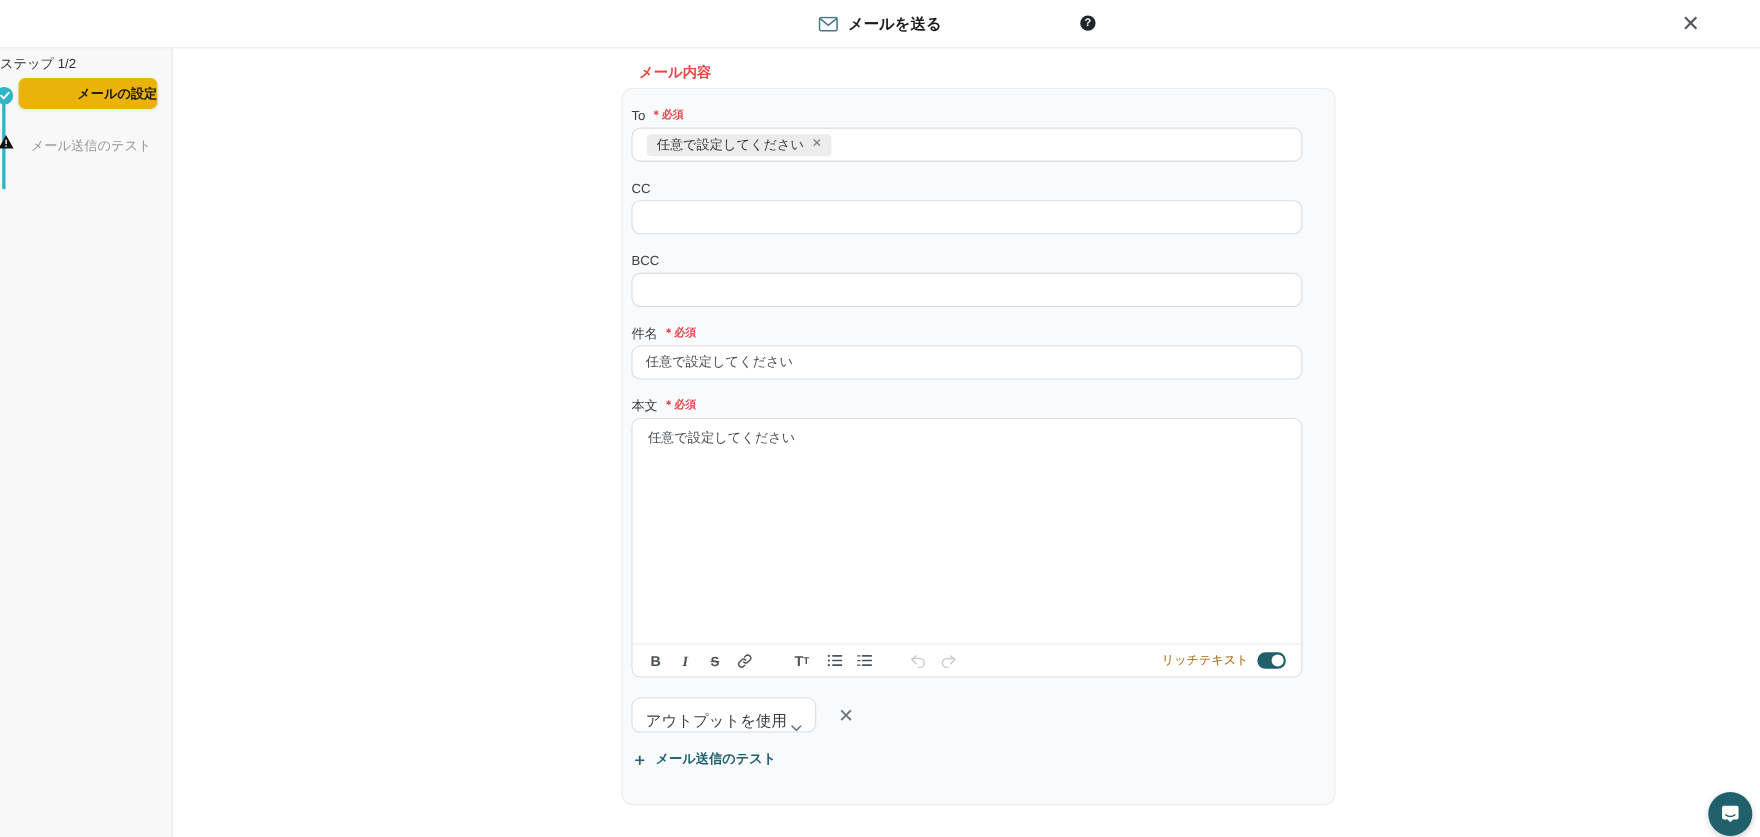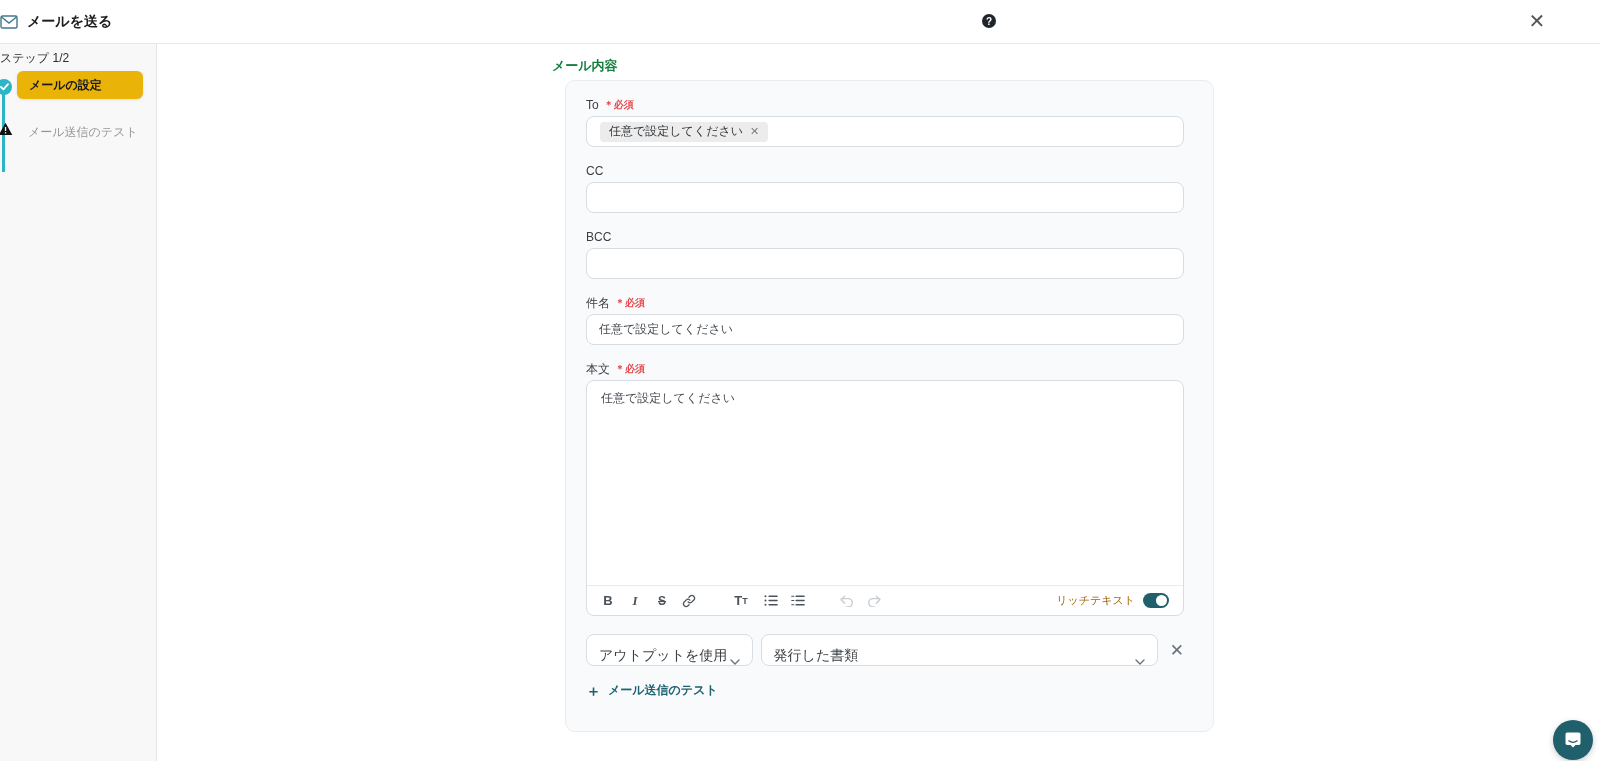--- a/index.html
+++ b/index.html
@@ -4,46 +4,46 @@
 <style>
   * { margin:0; padding:0; box-sizing:border-box; }
   html,body { width:1600px; height:761px; overflow:hidden; background:#fff;
     font-family:"Liberation Sans","DejaVu Sans",sans-serif; }
   :root { --accent:#2BB5C6; --accent-dark:#20606C; --red:#E5484D; --border:#D8DDE2; --card-border:#ECECEC; }
 
   
   .header { position:absolute; left:0; top:0; width:1600px; height:44px; background:#fff;
     border-bottom:1px solid #E8E8E8; z-index:5; }
   .header-title-wrap { position:absolute; left:0; right:0; top:0; height:44px; display:flex;
-    align-items:center; gap:9px; }
+    align-items:center; justify-content:center; gap:9px; }
   .header-title { font-size:14px; font-weight:bold; color:#1E1E1E; }
   .help-btn { position:absolute; left:982px; top:14px; width:14px; height:14px; border-radius:50%;
     background:#20242B; color:#fff; font-size:10px; font-weight:bold; display:flex;
     align-items:center; justify-content:center; cursor:pointer; }
   .close-btn { position:absolute; right:50px; top:8px; width:26px; height:26px; display:flex;
     align-items:center; justify-content:center; font-size:20px; color:#52575C; cursor:pointer; }
 
   
   .sidebar { position:absolute; left:0; top:44px; width:157px; height:717px; background:#F8F8F8;
-    border-right:1px solid #E4E4E4; }
+    border-right:1px solid #E4E4E4;text-align:right; }
   .step-counter { position:absolute; left:0; top:6px; font-size:12px; color:#2E2E2E; white-space:nowrap; }
   .step-check { position:absolute; left:-4px; top:35px; width:16px; height:16px; border-radius:50%;
     background:var(--accent); display:flex; align-items:center; justify-content:center; }
   .step-line { position:absolute; left:2px; top:50px; width:3px; height:78px; background:var(--accent); }
   .step-warn { position:absolute; left:-2px; top:78px; width:15px; height:14px; }
   .step1-card { position:absolute; left:17px; top:27px; width:126px; height:28px; background:#eab308;
     border-radius:6px; box-shadow:0 1px 3px rgba(0,0,0,0.10); font-size:12px; font-weight:bold;
     color:#1A1A1A; line-height:28px; padding-left:12px; cursor:pointer; white-space:nowrap; overflow:hidden; }
   .step2-label { position:absolute; left:28px; top:80px; font-size:12px; color:#969696;
     cursor:pointer; white-space:nowrap; }
 
   
-  .section-title { position:absolute; left:552px; top:57px; font-size:13px; font-weight:bold; color:#15803d; }
+  .section-title { position:absolute; left:581px; top:57px; font-size:13px; font-weight:bold; color:#ef4444; }
   .card { position:absolute; left:565px; top:80px; width:649px; height:652px; background:#F9FAFB;
-    border:1px solid var(--card-border); border-radius:10px; padding:17px 29px 0 20px; }
+    border:1px solid var(--card-border); border-radius:10px; padding:17px 29px 0 8px; }
 
   .field-label { font-size:12px; line-height:14px; color:#3A3F44; margin-bottom:4px;
     display:flex; align-items:center; gap:5px; }
   .req { font-size:10px; color:var(--red); font-weight:bold; }
 
   .text-input { width:100%; height:31px; background:#fff; border:1px solid var(--border);
     border-radius:8px; margin-bottom:17px; font-size:12px; color:#474C51; padding:0 12px;
     outline:none; display:block; font-family:inherit; }
   .chip-input { width:100%; height:31px; background:#fff; border:1px solid var(--border);
     border-radius:8px; margin-bottom:17px; display:flex; align-items:center; padding:0 6px; }
@@ -227,26 +227,20 @@
   </div>
 
   
   <div class="attach-row">
     <div class="select src">
       <span>アウトプットを使用</span>
       <svg width="10" height="6" viewBox="0 0 10 6" fill="none" stroke="#6B7280" stroke-width="1.4" stroke-linecap="round">
           <path d="M1 1 L5 5 L9 1"></path>
         </svg>
     </div>
-    <div class="select doc">
-      <span>発行した書類</span>
-      <svg width="10" height="6" viewBox="0 0 10 6" fill="none" stroke="#6B7280" stroke-width="1.4" stroke-linecap="round">
-          <path d="M1 1 L5 5 L9 1"></path>
-        </svg>
-    </div>
     <span class="attach-x">✕</span>
   </div>
   <div class="add-link">
     <span class="add-plus">＋</span>
     <span>メール送信のテスト</span>
   </div>
 
 </div>
 
 <div class="chat-launcher">

